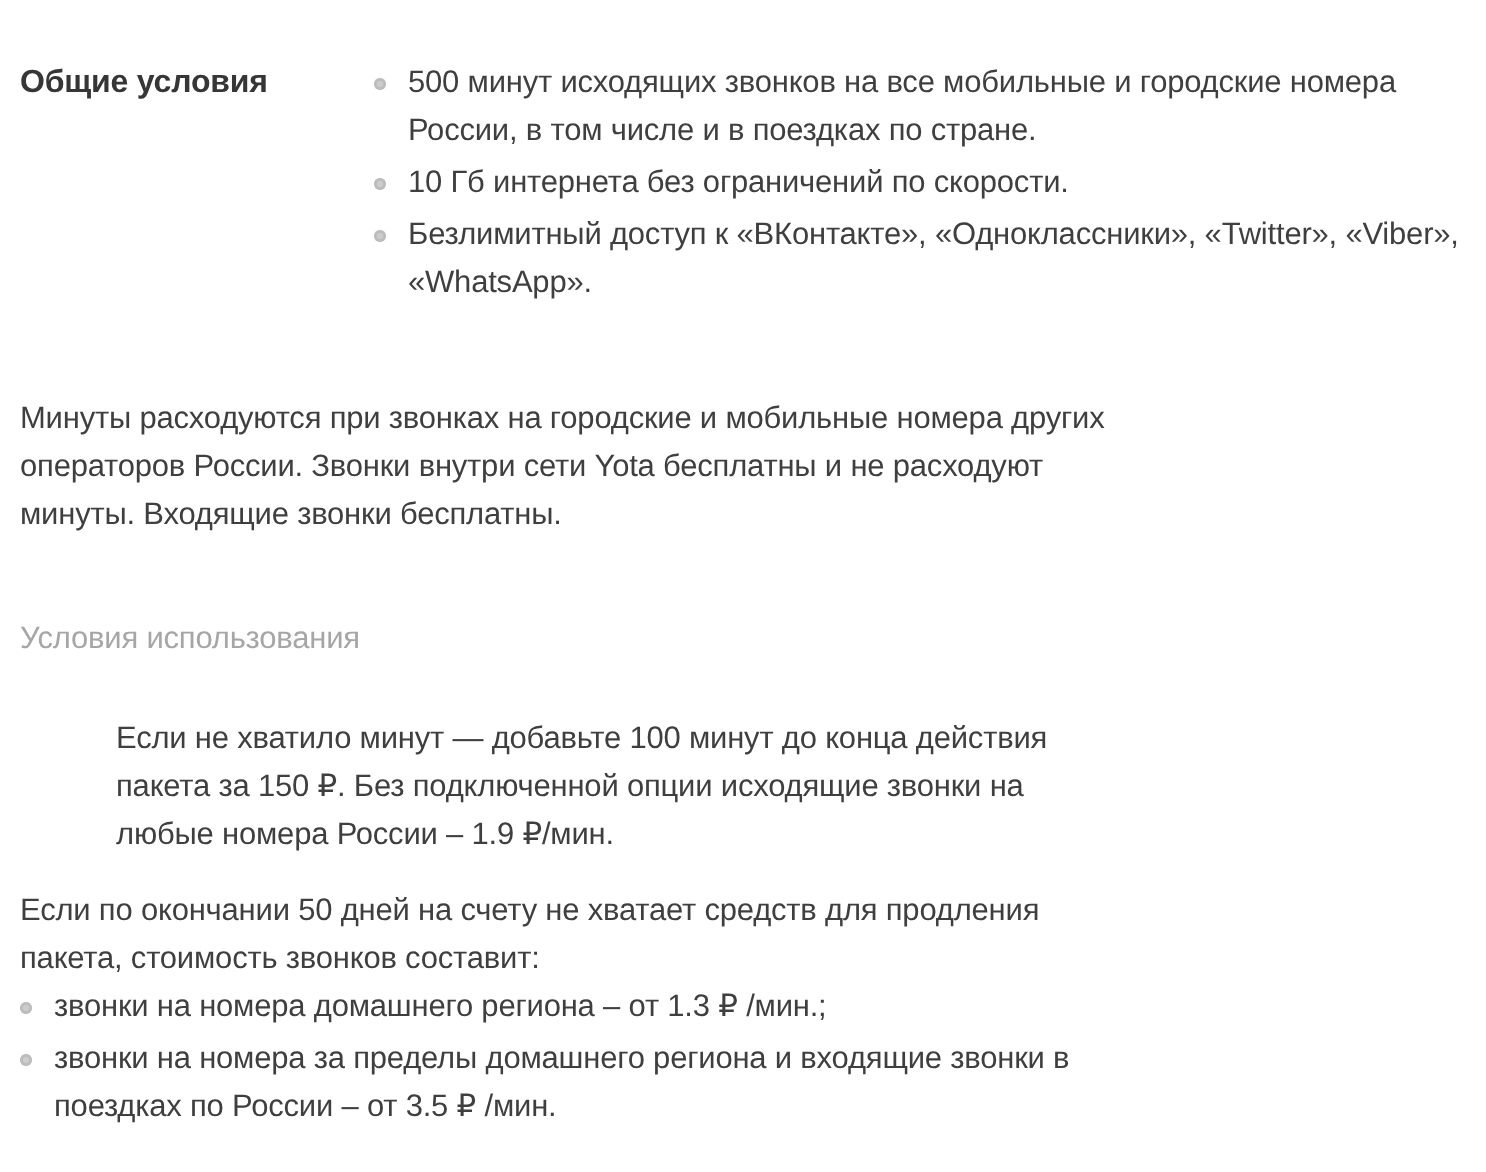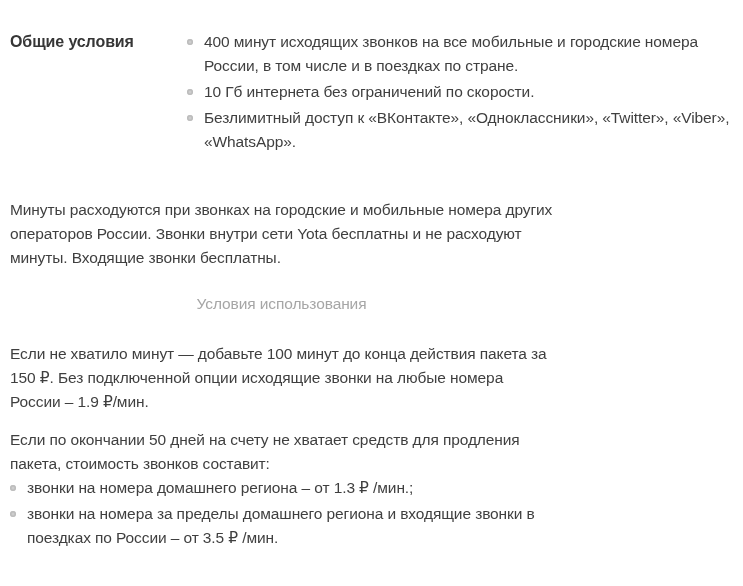--- a/index.html
+++ b/index.html
@@ -59,43 +59,43 @@
     position: absolute;
     left: 0;
     top: 9px;
     width: 6px;
     height: 6px;
     border-radius: 50%;
     background: var(--bullet);
     box-shadow: inset 0 0 0 1.5px #bdbdbd;
   }
   .subheading {
-    margin-top: 22px;
+    margin-top: 38px;
     color: var(--muted);
-    text-align: center;
   }
   .p-option {
     margin-top: 26px;
+    margin-left: 48px;
   }
   .p-renewal {
     margin-top: 14px;
   }
 </style>
 </head>
 <body>
 
 <div class="page">
 
   <div class="section">
     <div class="label-col">Общие условия</div>
     <div class="content-col">
       <ul class="bullet-list">
         <li>
           <span class="bullet-dot"></span>
-          <span>400 минут исходящих звонков на все мобильные и городские номера России, в том числе и в поездках по стране.</span>
+          <span>500 минут исходящих звонков на все мобильные и городские номера России, в том числе и в поездках по стране.</span>
         </li>
         <li>
           <span class="bullet-dot"></span>
           <span>10 Гб интернета без ограничений по скорости.</span>
         </li>
         <li>
           <span class="bullet-dot"></span>
           <span>Безлимитный доступ к «ВКонтакте», «Одноклассники», «Twitter», «Viber», «WhatsApp».</span>
         </li>
       </ul>

